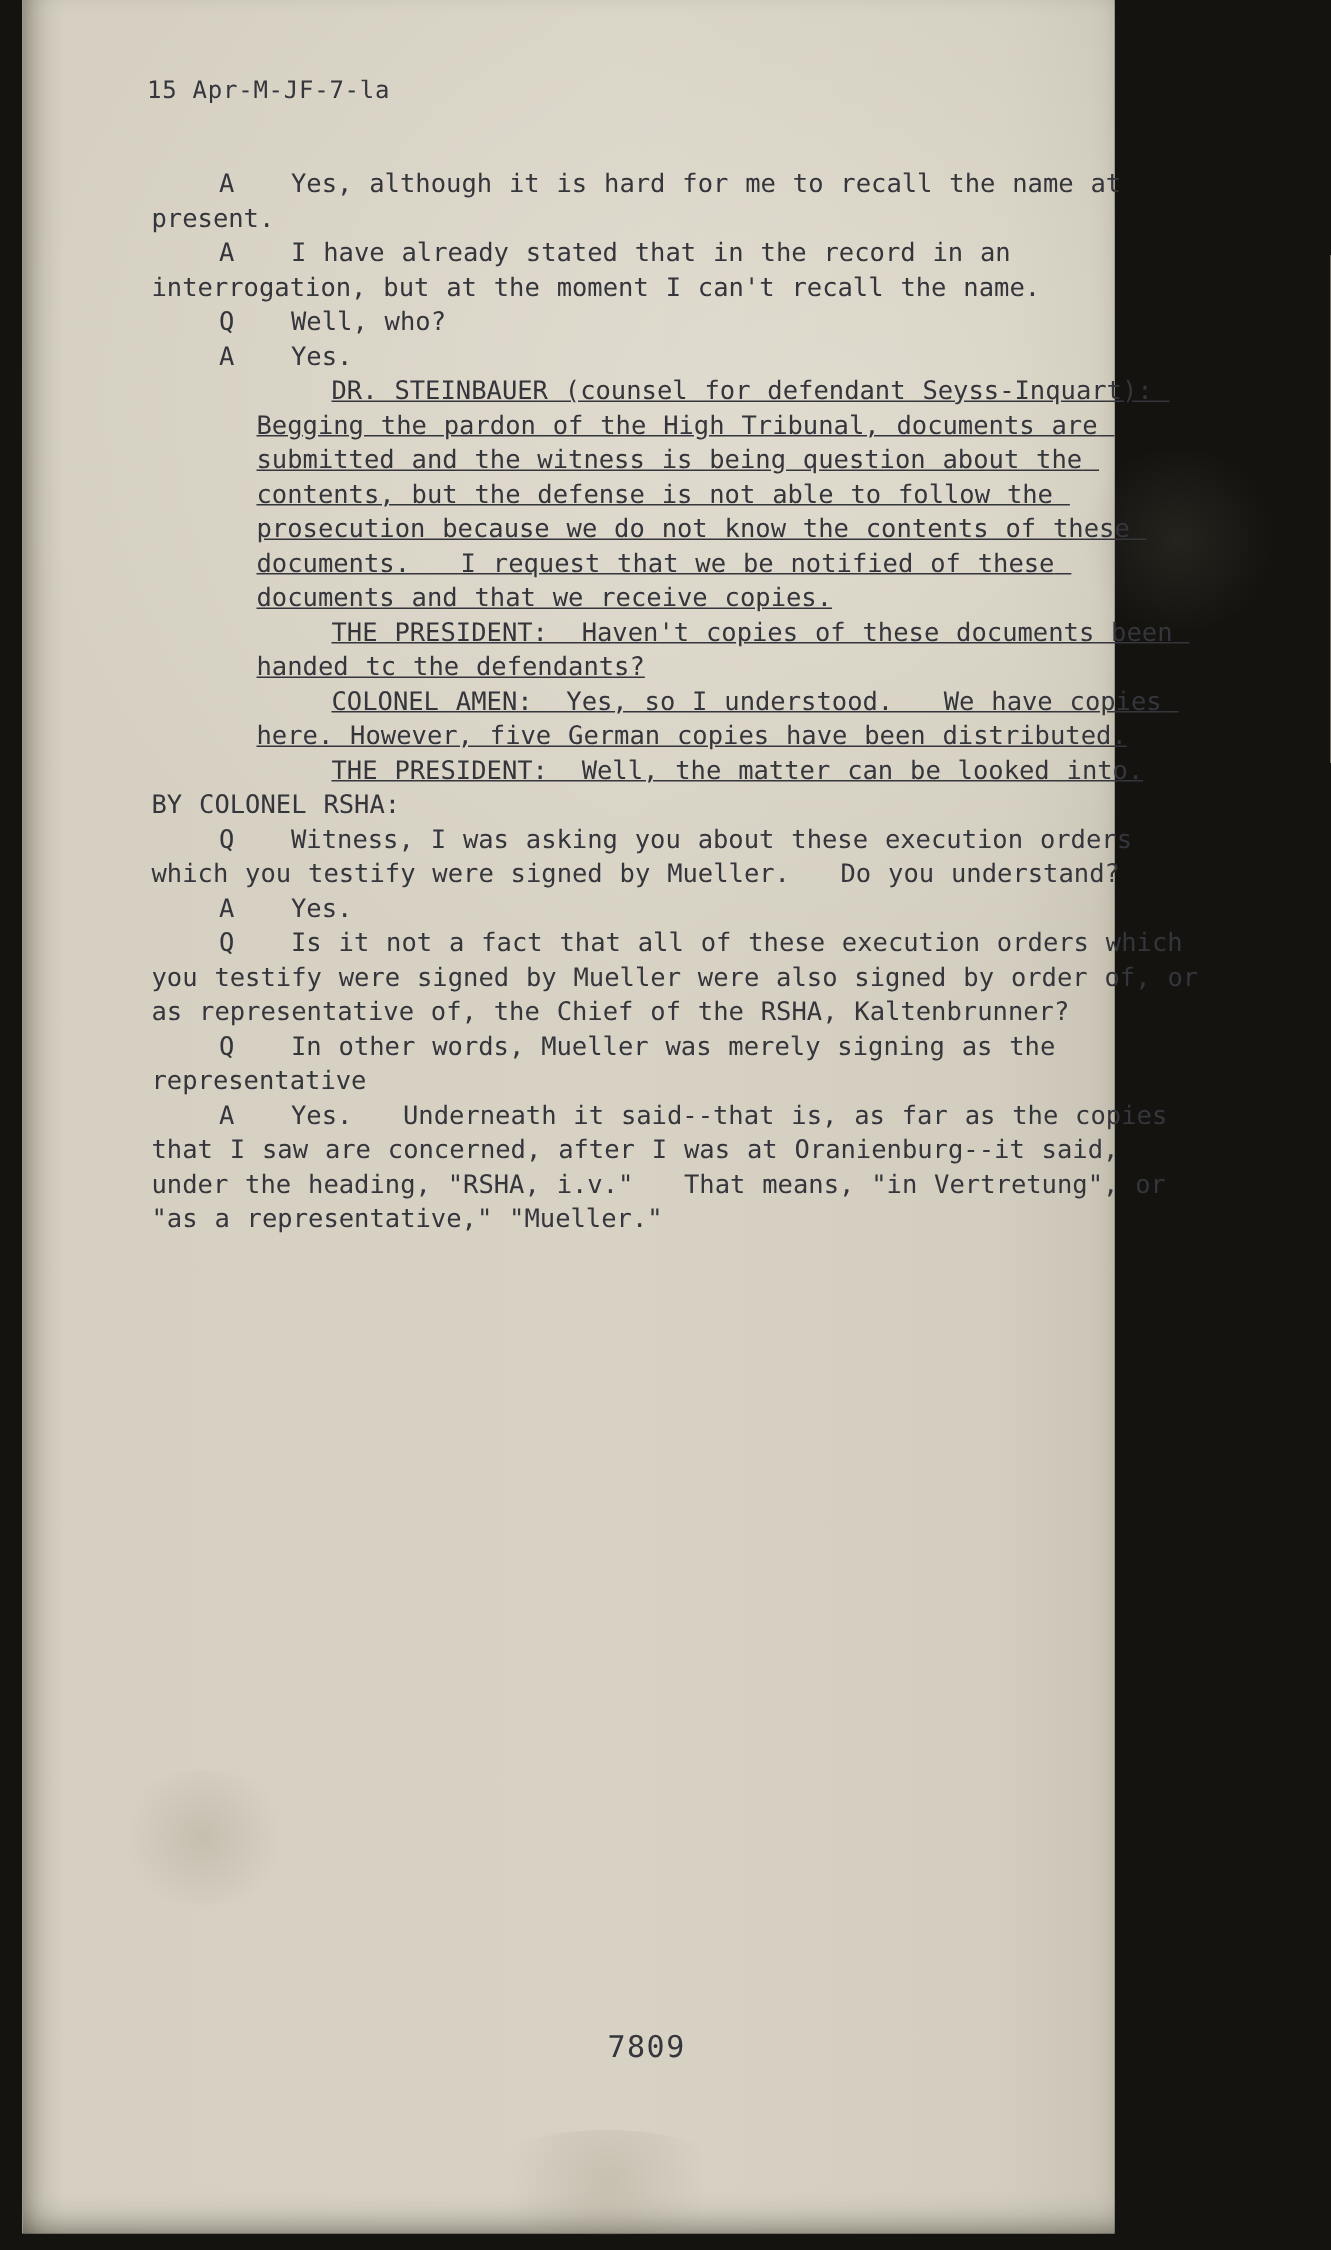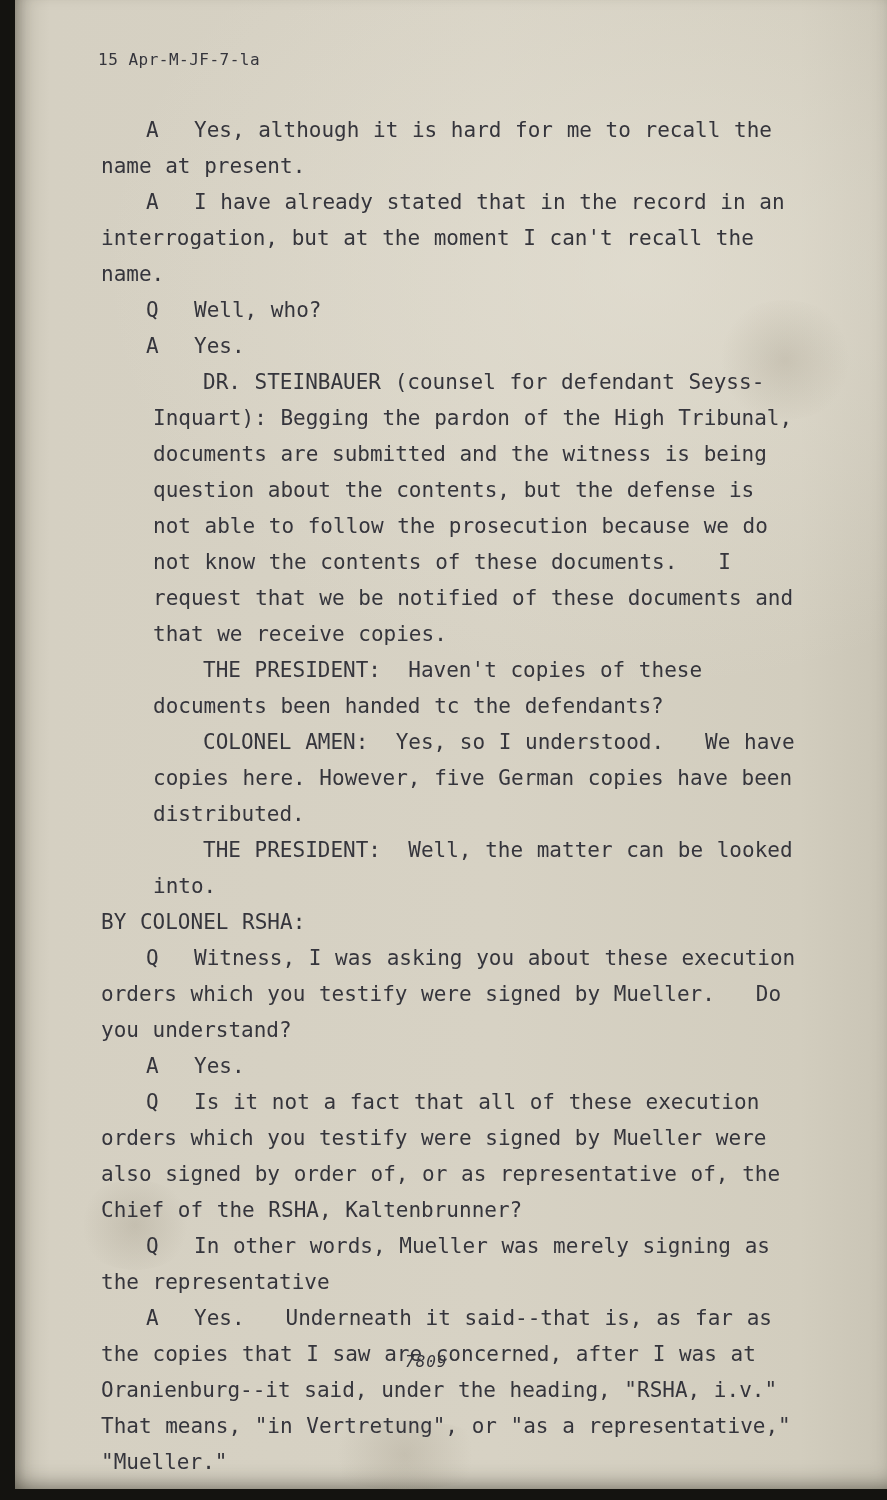--- a/index.html
+++ b/index.html
@@ -4,21 +4,21 @@
 <style>
   html, body { margin: 0; padding: 0; }
   body {
     width: 887px; height: 1500px;
     background: #141310;
     font-family: "DejaVu Sans Mono", "Liberation Mono", monospace;
     overflow: hidden;
   }
   .scan {
     position: relative;
-    width: 887px; height: 1500px;
+    width: 743px; height: 1500px;
     background: #141310;
   }
   .paper {
     position: absolute;
     left: 15px; top: 0; right: 0; bottom: 11px;
     background:
       radial-gradient(ellipse 900px 700px at 72% 18%, rgba(232,228,216,0.55) 0%, rgba(232,228,216,0) 60%),
       linear-gradient(90deg, #c7c2b3 0%, #d5d0c2 4%, #d7d2c4 55%, #d2cdbe 90%, #c9c4b5 100%),
       #d5d0c2;
     box-shadow: inset 0 -14px 22px -12px rgba(40,36,28,0.55), inset 14px 0 20px -14px rgba(40,36,28,0.5);
@@ -28,38 +28,37 @@
     position: absolute;
     left: 83px; top: 50px;
     font-size: 16px;
     letter-spacing: 0.5px;
     white-space: pre;
   }
   .body-text {
     position: absolute;
     left: 86px; top: 112px;
     width: 700px;
-    font-size: 21px;
-    line-height: 36px;
+    font-size: 17px;
+    line-height: 23px;
   }
   .body-text p {
     margin: 0;
     white-space: pre-wrap;
     word-spacing: 1px;
   }
   p.qa { text-indent: 45px; }
   p.qa .marker { display: inline-block; width: 48px; text-indent: 0; }
-  p.speech { margin-left: 52px; text-indent: 50px; }
+  p.speech { margin-left: 70px; text-indent: 50px; text-decoration: underline; }
   p.heading { text-indent: 0; }
   .page-number {
     position: absolute;
     left: 390px; top: 1352px;
-    font-size: 16px;
+    font-size: 20px;
     letter-spacing: 1px;
-    font-style: italic;
   }
   
   .stain {
     position: absolute; border-radius: 50%;
     background: radial-gradient(circle, rgba(120,110,90,0.18) 0%, rgba(120,110,90,0) 70%);
   }
   .stain.s1 { left: 60px; top: 1180px; width: 120px; height: 90px; }
   .stain.s2 { left: 700px; top: 300px; width: 140px; height: 120px; }
   .stain.s3 { left: 300px; top: 1420px; width: 180px; height: 70px; }
 </style>

